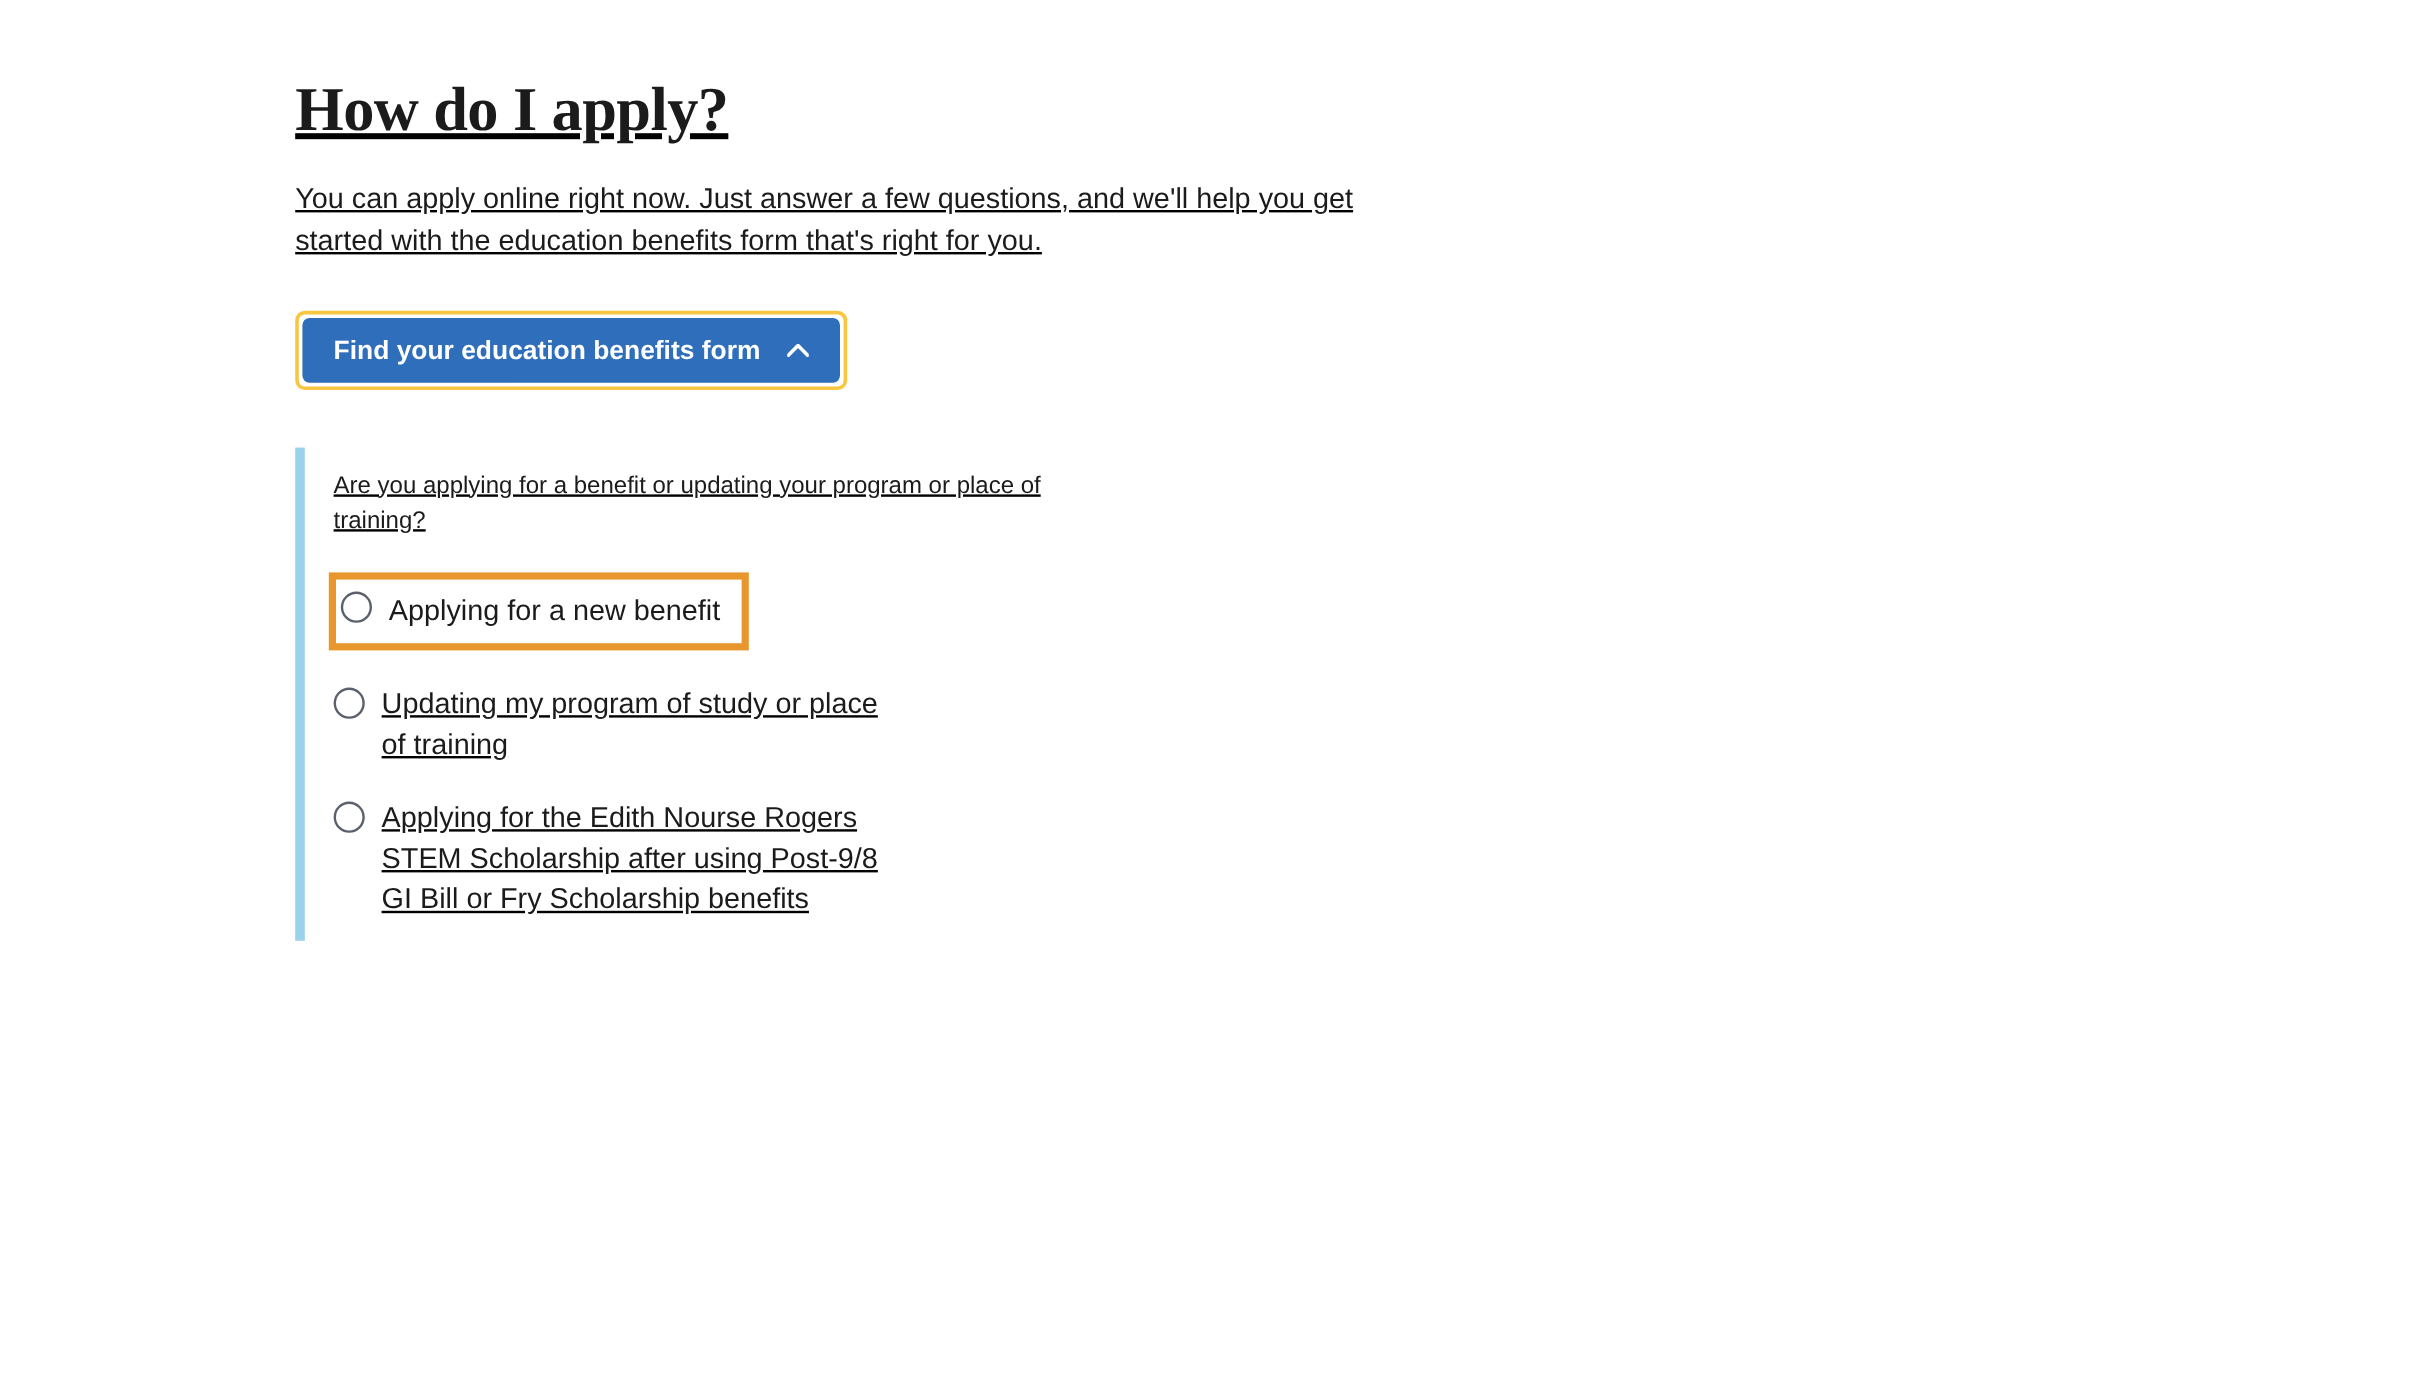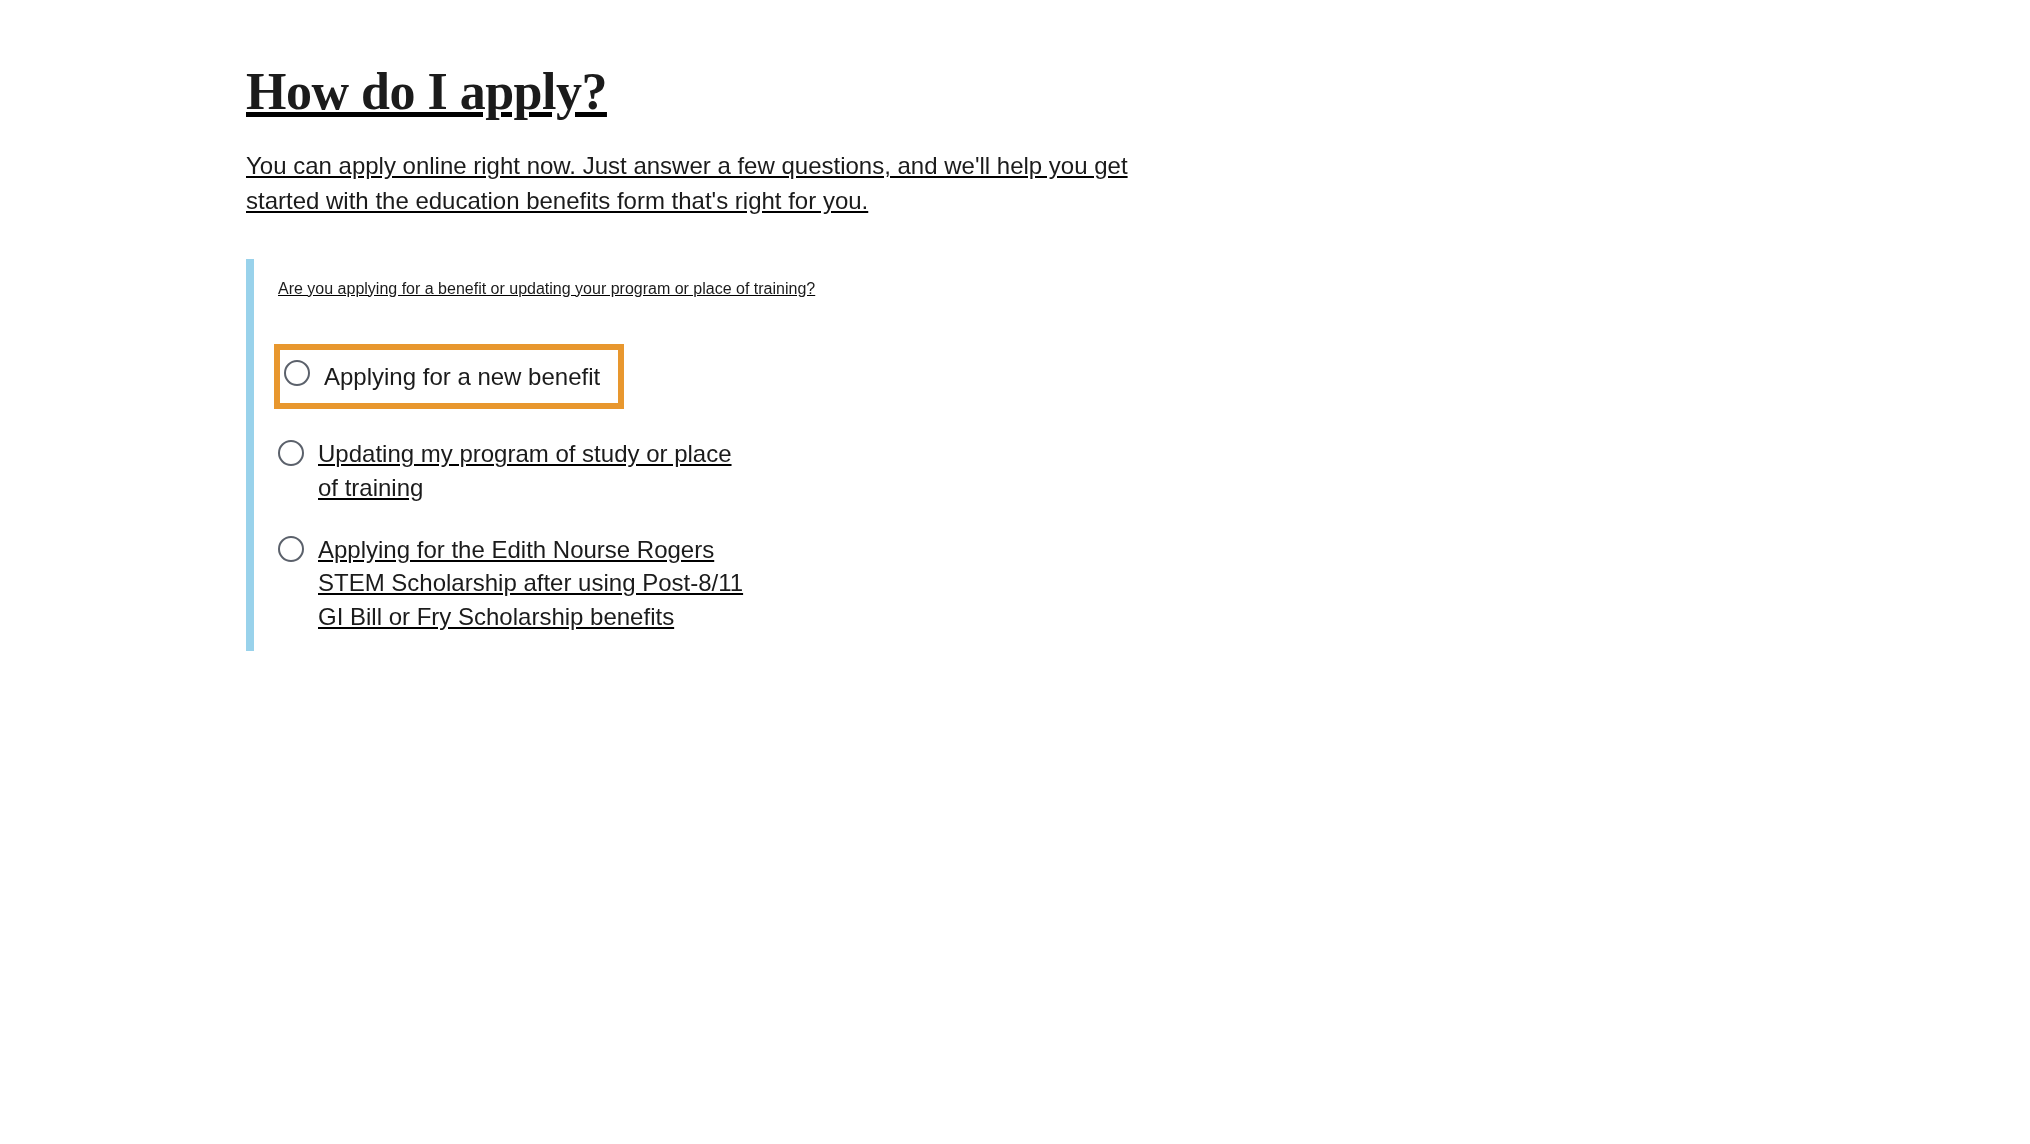--- a/index.html
+++ b/index.html
@@ -58,24 +58,24 @@
     .cta-button .chevron {
       margin-left: 22px;
       display: inline-flex;
     }
     .question-block {
       border-left: 8px solid #99d2eb;
       padding: 18px 0 18px 24px;
       max-width: 700px;
     }
     .question-text {
-      font-size: 16px;
+      font-size: 20px;
       color: #1b1b1b;
       line-height: 1.45;
-      margin-bottom: 44px;
+      margin-bottom: 28px;
       max-width: 640px;
     }
     .options {
       display: flex;
       flex-direction: column;
       gap: 28px;
     }
     .option-row {
       display: flex;
       align-items: flex-start;
@@ -111,39 +111,49 @@
   </style>
 </head>
 <body>
 
 <div class="container">
 
   <h1 class="heading">How do I apply?</h1>
 
   <p class="intro-text">You can apply online right now. Just answer a few questions, and we'll help you get started with the education benefits form that's right for you.</p>
 
+  <div class="cta-wrapper">
+    <button class="cta-button">
+      <span>Find your education benefits form</span>
+      <span class="chevron">
+        <svg width="18" height="12" viewBox="0 0 18 12" fill="none">
+          <path d="M1 10 L9 2 L17 10" stroke="#ffffff" stroke-width="3" stroke-linecap="round" stroke-linejoin="round"></path>
+        </svg>
+      </span>
+    </button>
+  </div>
 
   <div class="question-block">
     <p class="question-text">Are you applying for a benefit or updating your program or place of training?</p>
 
     <div class="options">
 
       <div>
         <div class="option-highlight">
           <span class="radio"></span>
           <span class="option-label">Applying for a new benefit</span>
         </div>
       </div>
 
       <div class="option-row">
         <span class="radio"></span>
         <span class="option-label">Updating my program of study or place of training</span>
       </div>
 
       <div class="option-row">
         <span class="radio"></span>
-        <span class="option-label">Applying for the Edith Nourse Rogers STEM Scholarship after using Post-8/11 GI Bill or Fry Scholarship benefits</span>
+        <span class="option-label">Applying for the Edith Nourse Rogers STEM Scholarship after using Post-9/8 GI Bill or Fry Scholarship benefits</span>
       </div>
 
     </div>
   </div>
 
 </div>
 
 </body></html>

